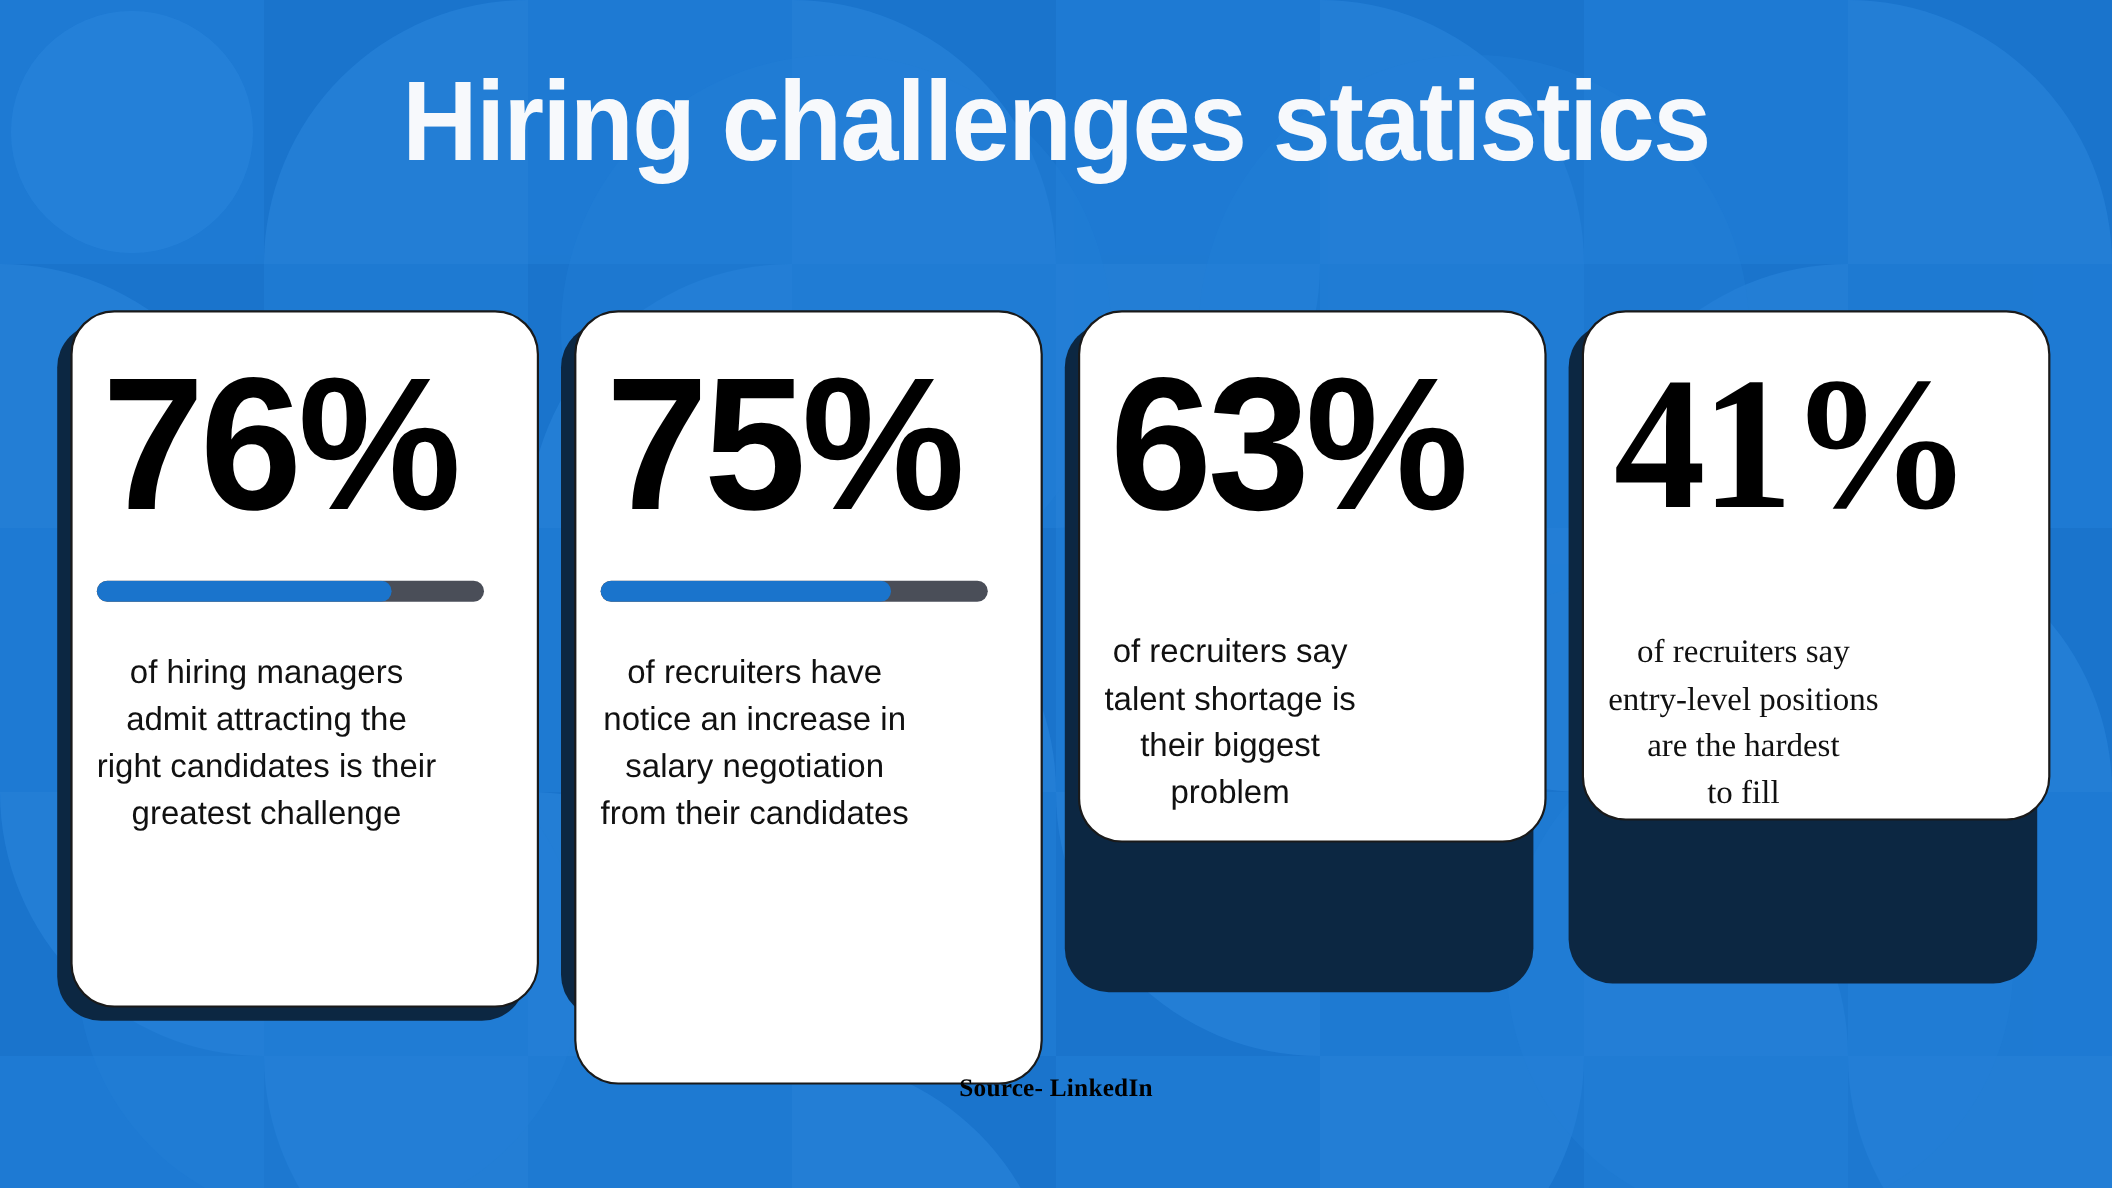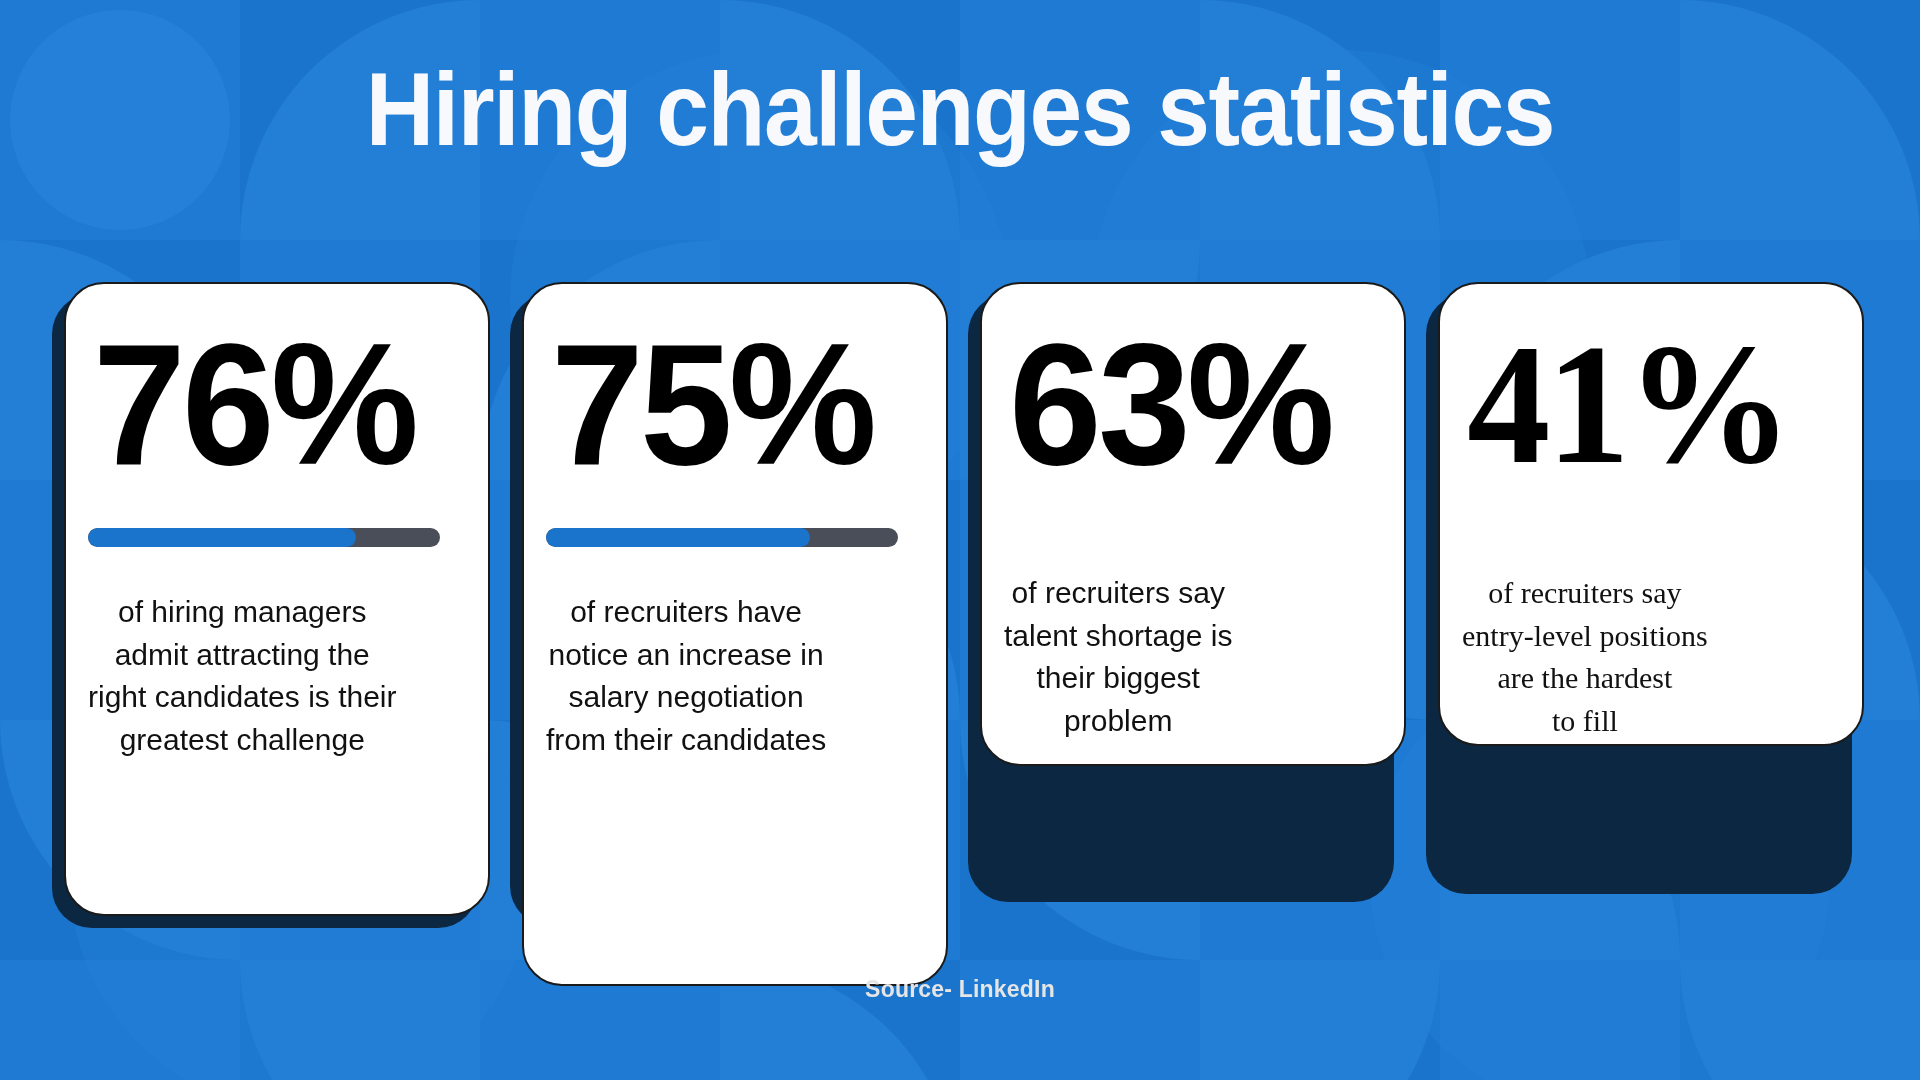--- a/index.html
+++ b/index.html
@@ -120,24 +120,25 @@
     white-space:pre-line;
   }
 
   
   #source {
     position:absolute;
     left:0; right:0;
     top:976px;
     z-index:3;
     text-align:center;
-    color:#e5e5e5;
+    color:#000000;
     font-size:23px;
     font-weight:bold;
     letter-spacing:0.2px;
+    font-family:Liberation Serif, serif;
   }
 </style>
 </head>
 <body>
 
 <div id="poster">
 
   <div id="bg-pattern">
     <svg viewBox="0 0 1920 1080" xmlns="http://www.w3.org/2000/svg" aria-hidden="true">
       <defs>

